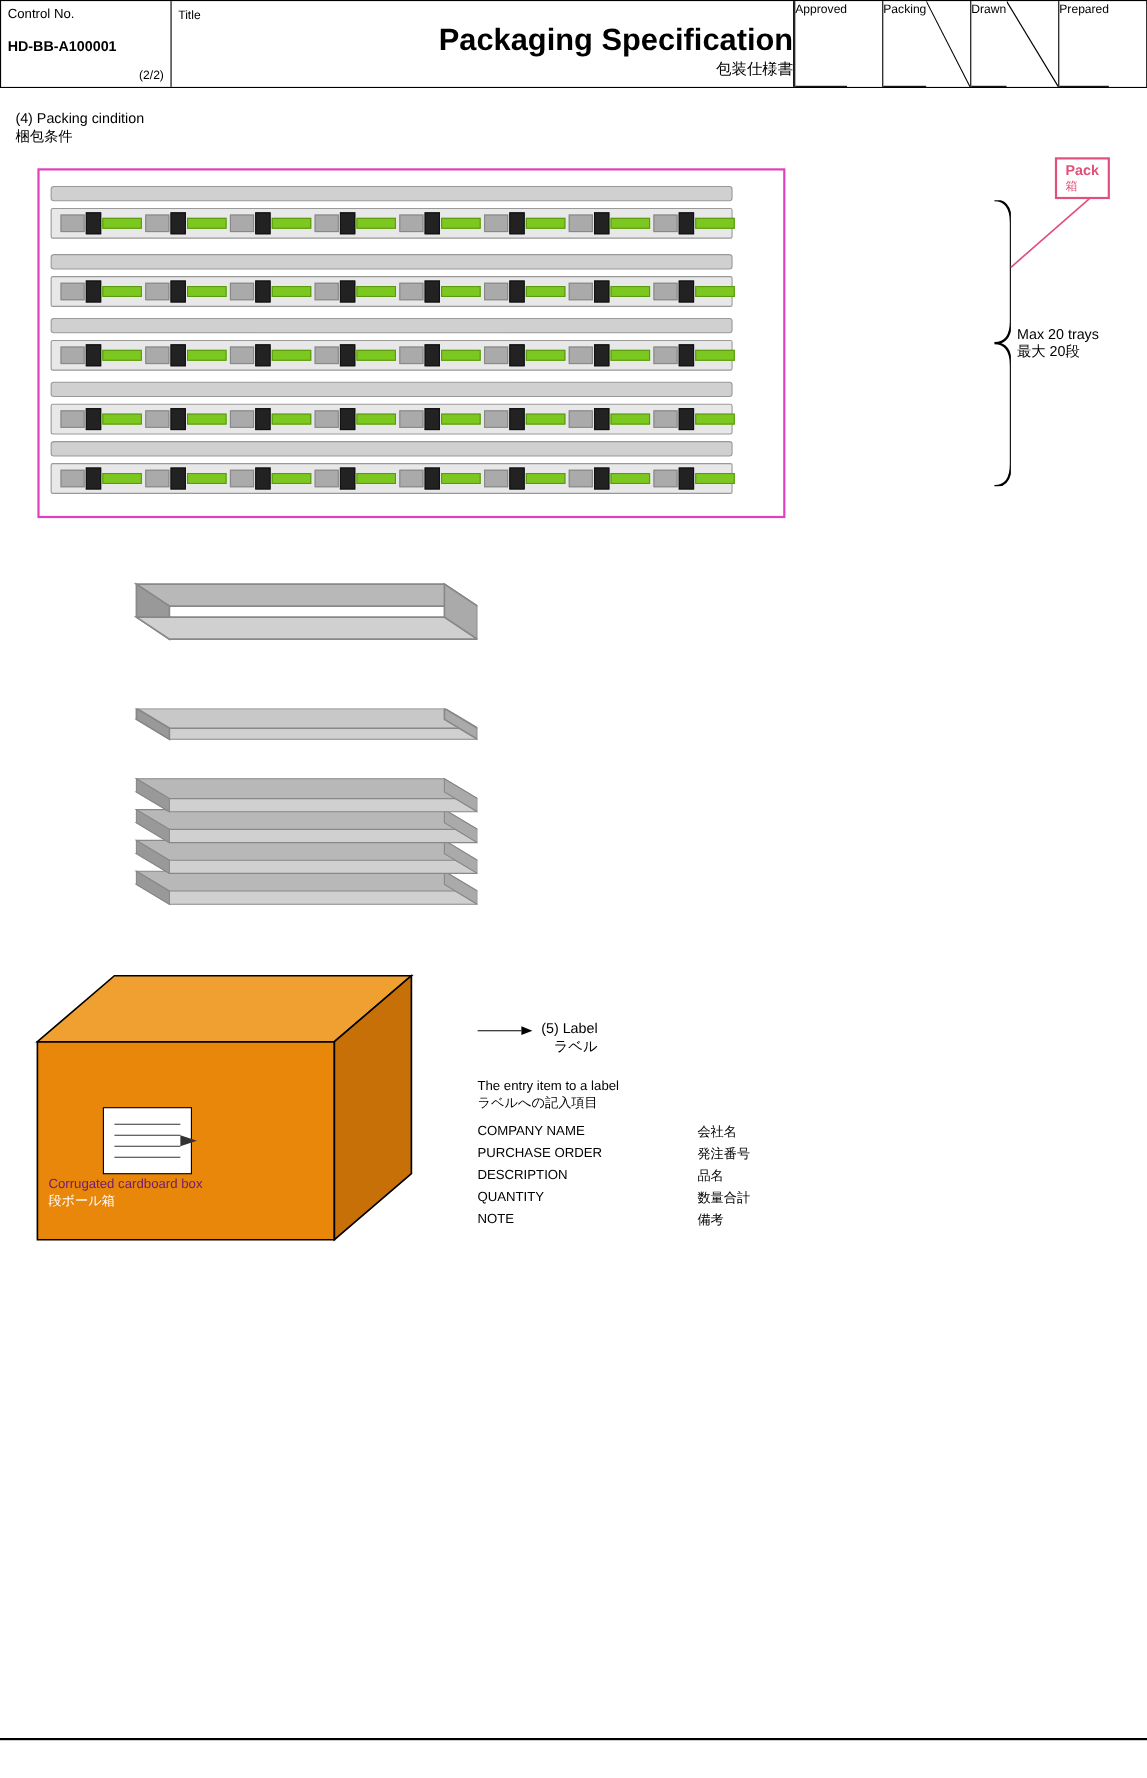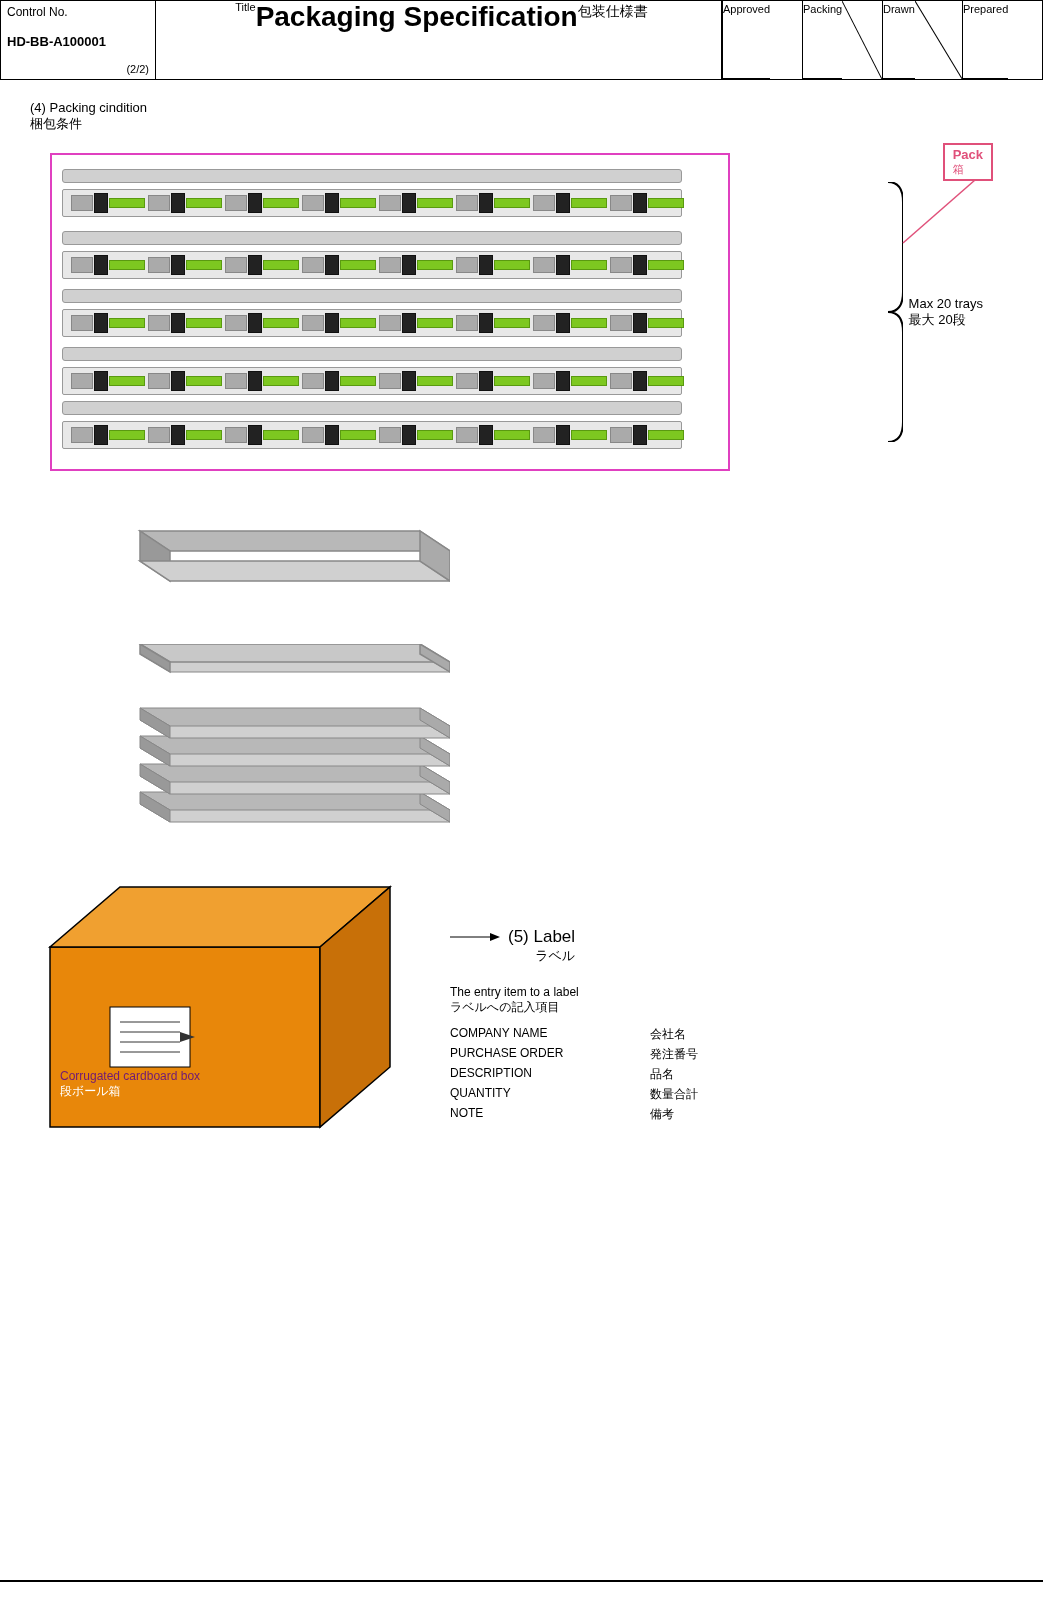--- a/index.html
+++ b/index.html
@@ -26,22 +26,22 @@
       flex-direction: column;
       justify-content: space-between;
     }
     .header-control-top { font-size: 12px; }
     .header-control-id { font-size: 13px; font-weight: bold; }
     .header-control-page { font-size: 11px; text-align: right; }
     .header-title {
       flex: 1;
       border-right: 1.5px solid #000;
       display: flex;
-      flex-direction: row;
-      align-items: flex-start;
+      flex-direction: column;
+      align-items: flex-end;
       justify-content: center;
     }
     .header-title-label { font-size: 11px; align-self: flex-start; padding-left: 6px; }
     .header-title-main { font-size: 28px; font-weight: bold; }
     .header-title-jp { font-size: 14px; margin-top: 2px; }
     .header-approvals {
       display: flex;
       width: 320px;
     }
     .approval-cell {
@@ -60,21 +60,21 @@
       position: relative;
       overflow: hidden;
     }
     .diagonal-line {
       position: absolute;
       top: 0; left: 0; width: 100%; height: 100%;
     }
 
     
     .main-content {
-      padding: 20px 30px;
+      padding: 20px 14px;
       min-height: 1480px;
       position: relative;
     }
 
     
     .section-heading {
       margin-bottom: 6px;
     }
     .section-heading-en { font-size: 13px; }
     .section-heading-jp { font-size: 13px; }
@@ -556,21 +556,21 @@
     </div>
 
     <div style="margin-top:60px;">
 
       <div style="display:flex; align-items:flex-start; gap:8px; margin-bottom:10px;">
         <svg width="50" height="20" viewBox="0 0 50 20">
           <line x1="0" y1="10" x2="40" y2="10" stroke="#000" stroke-width="1"></line>
           <polygon points="40,6 50,10 40,14" fill="#000"></polygon>
         </svg>
         <div>
-          <div style="font-size:17px;">(5) Label</div>
+          <div style="font-size:13px;">(5) Label</div>
           <div style="font-size:13px;text-align:right;">ラベル</div>
         </div>
       </div>
 
       <div style="margin-top:20px;">
         <div style="font-size:12px;">The entry item to a label</div>
         <div style="font-size:12px;">ラベルへの記入項目</div>
 
         <div style="margin-top:10px;">
           <div class="label-row">

